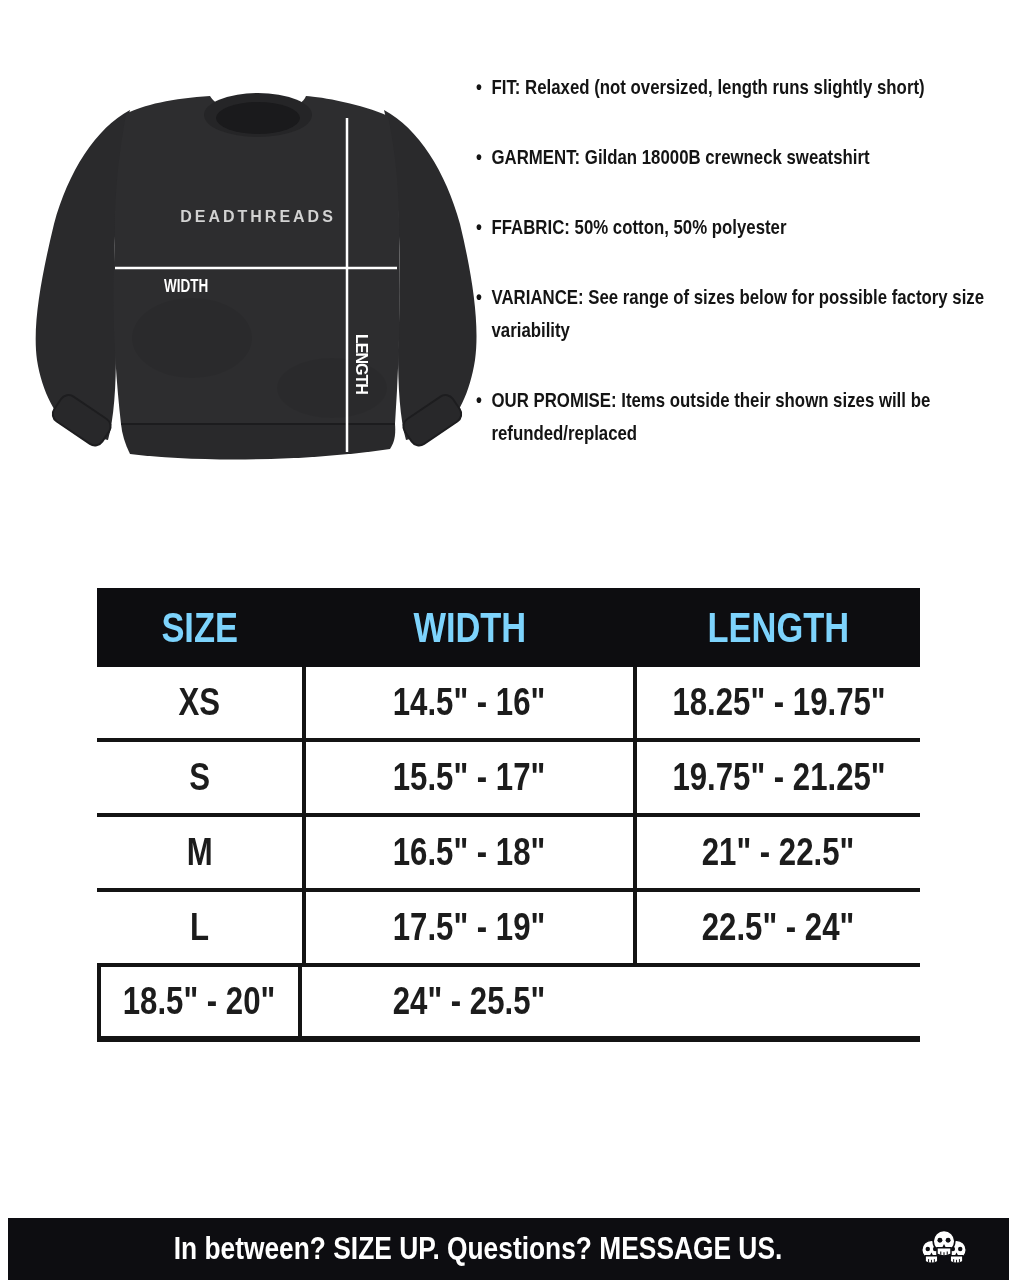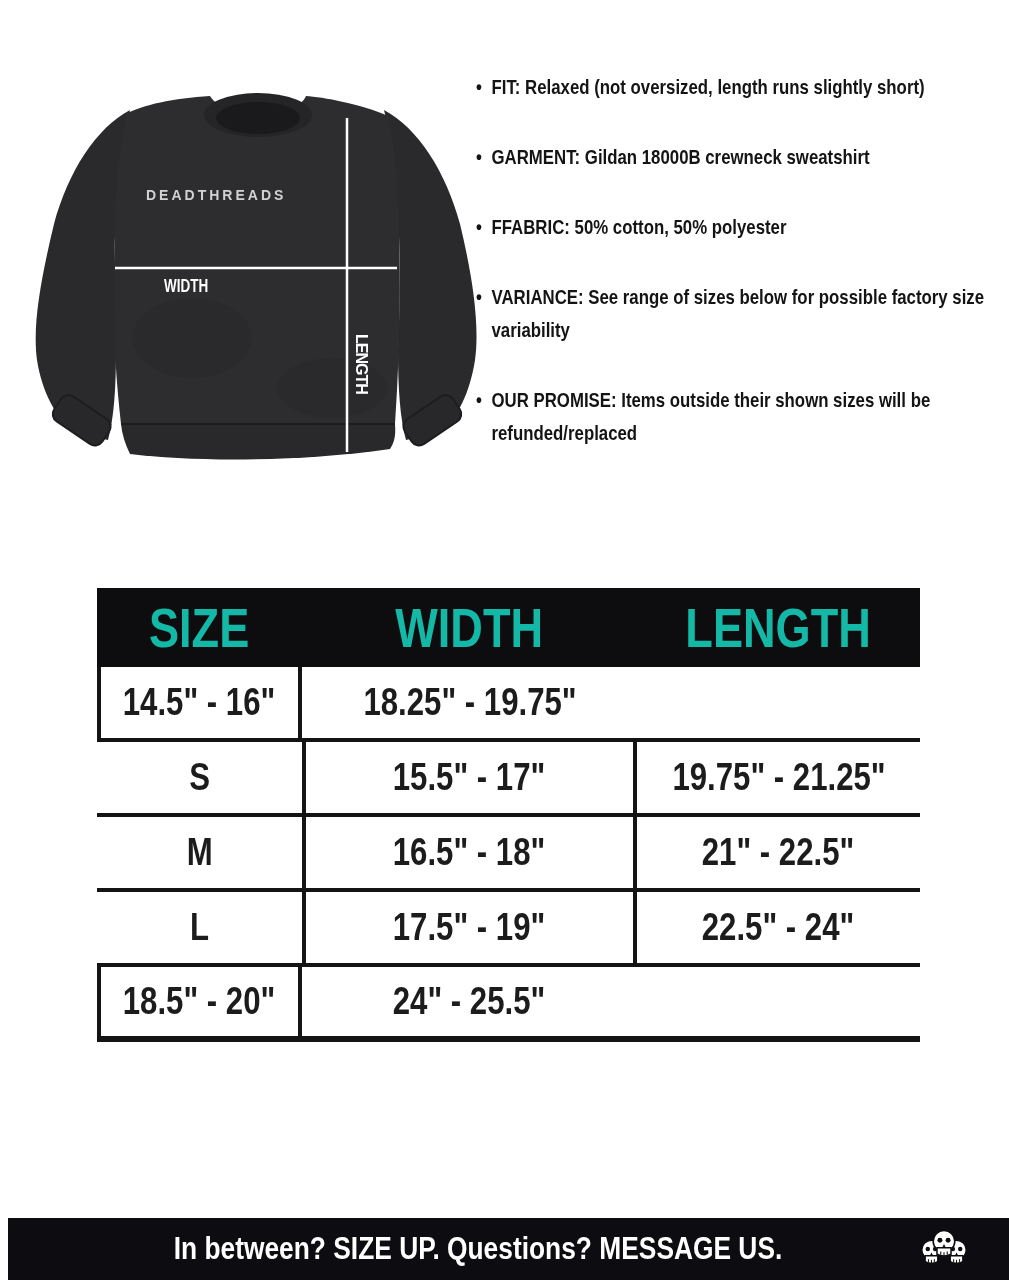--- a/index.html
+++ b/index.html
@@ -16,22 +16,23 @@
 
   
   .product-figure {
     position: absolute;
     left: 12px; top: 88px;
     width: 470px; height: 380px;
   }
   .product-figure svg { display: block; }
   .brand-text {
     position: absolute;
-    left: 134px; top: 99px; width: 224px;
-    font-size: 14px;
+    left: 134px; top: 120px; width: 224px;
+    text-align: center;
+    font-size: 16px;
     font-weight: bold;
     letter-spacing: 3px;
     color: #d2d2d2;
     white-space: nowrap;
   }
   .width-label {
     position: absolute;
     left: 152px; top: 188px;
     color: #ffffff;
     font-size: 18px;
@@ -78,23 +79,23 @@
     width: 823px;
   }
   .thead {
     display: grid;
     grid-template-columns: 205px 335px 283px;
     height: 79px;
     background: #0d0d10;
   }
   .thead .hcell {
     display: flex; align-items: center; justify-content: center;
-    color: #14b8a6;
-    font-weight: bold;
-    font-size: 55px;
+    color: #7dd3fc;
+    font-weight: bold;
+    font-size: 42px;
   }
   .trow {
     display: grid;
     grid-template-columns: 205px 335px 283px;
     height: 75px;
     border-bottom: 4px solid #141414;
   }
   .trow:last-child { border-bottom: 6px solid #141414; }
   .trow .tcell {
     display: flex; align-items: center; justify-content: center;
@@ -203,20 +204,23 @@
       </div>
       <div class="hcell">
         <span class="condense">WIDTH</span>
       </div>
       <div class="hcell">
         <span class="condense">LENGTH</span>
       </div>
     </div>
 
     <div class="trow">
+      <div class="tcell">
+          <span class="condense">XS</span>
+        </div>
       <div class="tcell mid">
           <span class="condense">14.5" - 16"</span>
         </div>
       <div class="tcell">
           <span class="condense">18.25" - 19.75"</span>
         </div>
     </div>
     <div class="trow">
       <div class="tcell">
           <span class="condense">S</span>

